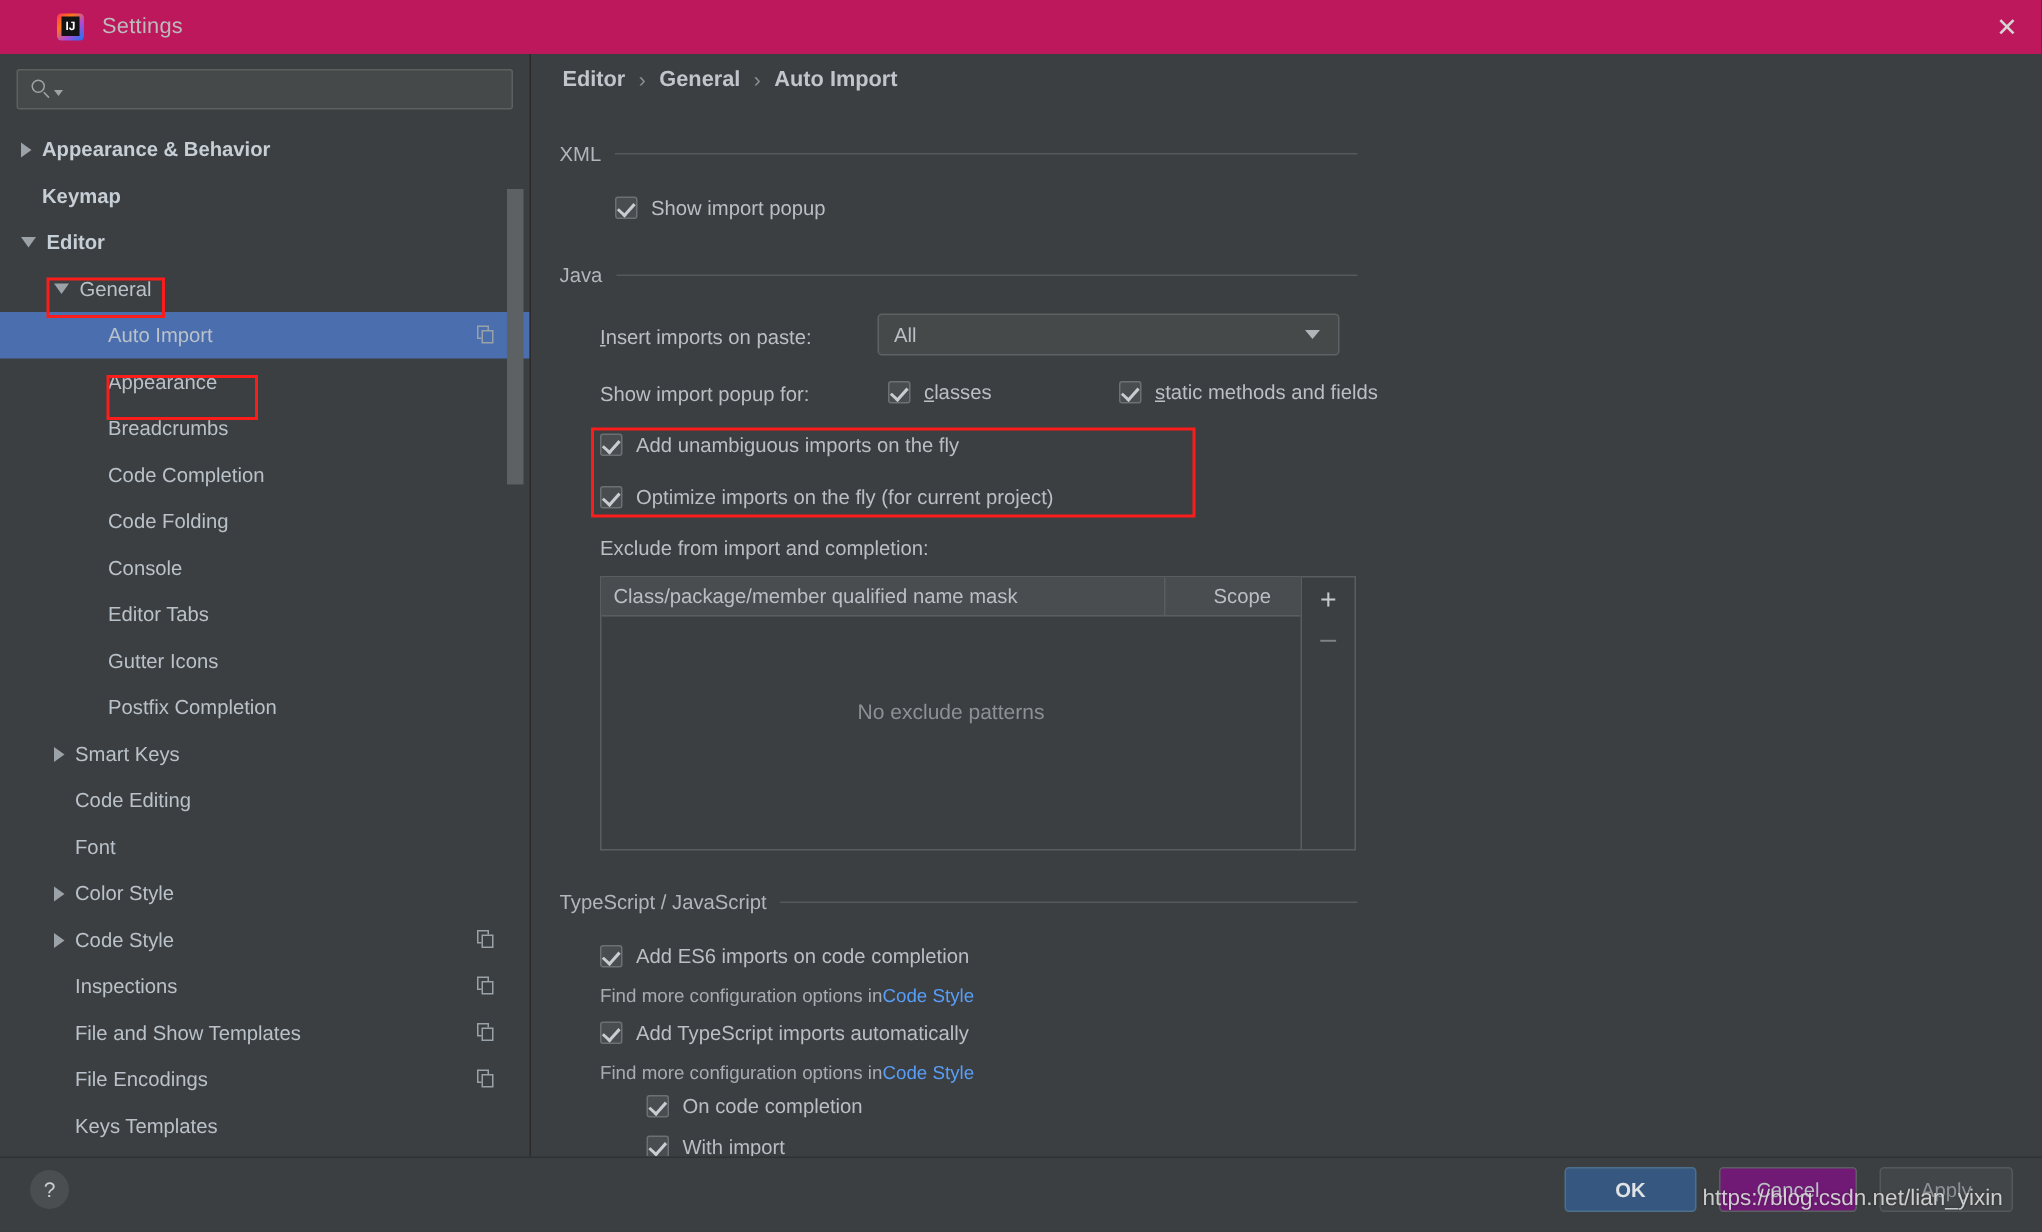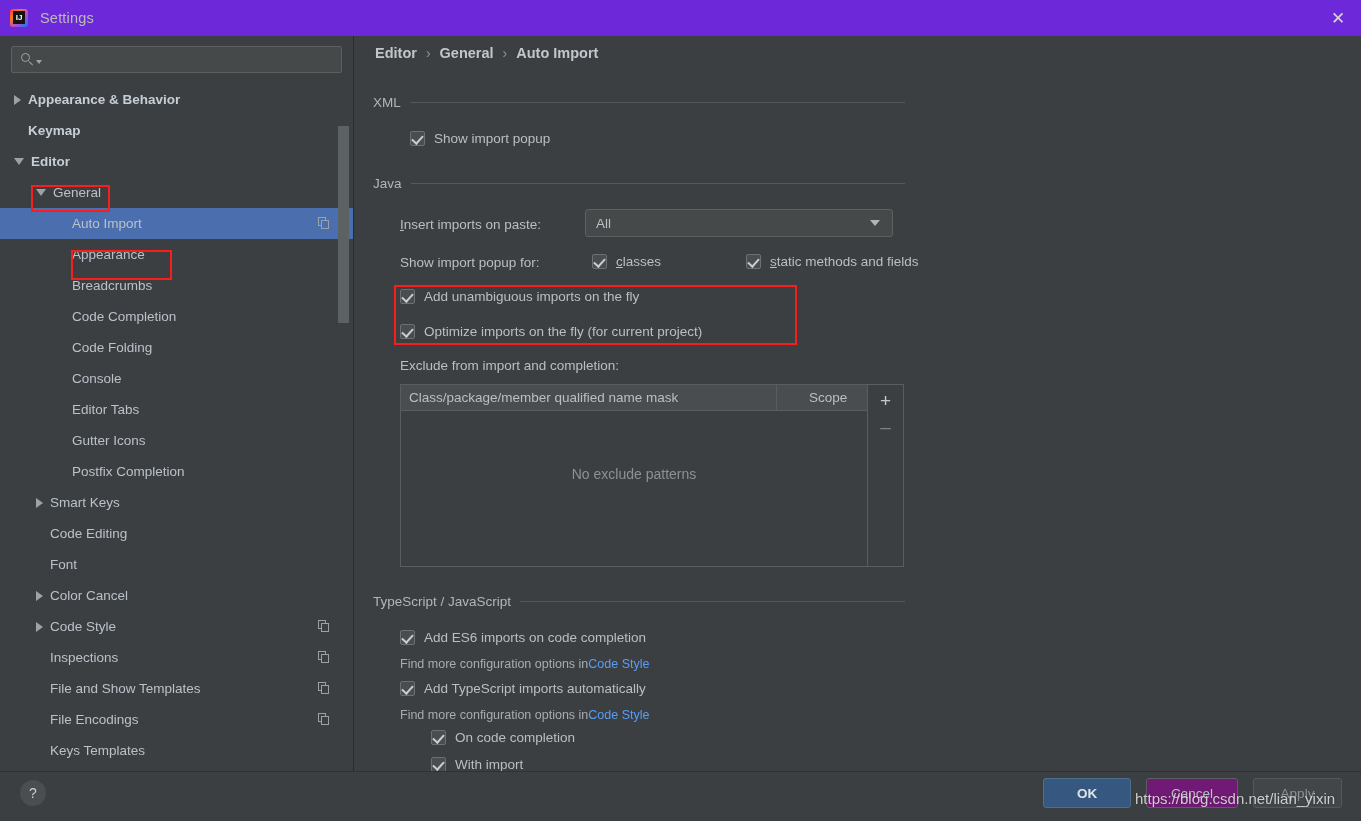--- a/index.html
+++ b/index.html
@@ -7,22 +7,22 @@
     width: 1361px; height: 821px;
     background: #3c3f41;
     font-family: "Liberation Sans", sans-serif;
     overflow: hidden;
   }
   .window { position: relative; width: 1361px; height: 821px; background: #3c3f41; }
 
   
   .titlebar {
     position: absolute; left: 0; top: 0; width: 1361px; height: 36px;
-    background: #6d28d9;
-    display: flex; align-items: center;
+    background: #be185d;
+    display: flex; align-items: center; padding-left: 28px;
   }
   .ij-logo {
     margin-left: 10px; width: 18px; height: 18px; position: relative;
     border-radius: 3px; overflow: hidden;
     background: linear-gradient(135deg,#fe315d 0%,#f97a12 30%,#b24ad5 62%,#087cfa 100%);
     flex: 0 0 auto;
   }
   .ij-logo::after {
     content: "IJ"; position: absolute; left: 3px; top: 2px;
     width: 12px; height: 13px; background: #131313; color: #ffffff;
@@ -312,21 +312,21 @@
         <div class="tree-row level1">
           <span class="arrow none"></span>
           <span class="tree-label">Code Editing</span>
         </div>
         <div class="tree-row level1">
           <span class="arrow none"></span>
           <span class="tree-label">Font</span>
         </div>
         <div class="tree-row level1">
           <span class="arrow collapsed"></span>
-          <span class="tree-label">Color Cancel</span>
+          <span class="tree-label">Color Style</span>
         </div>
         <div class="tree-row level1">
           <span class="arrow collapsed"></span>
           <span class="tree-label">Code Style</span>
           <span class="copy-icon">
             <i class="back"></i>
             <i class="front"></i>
           </span>
         </div>
         <div class="tree-row level1">

